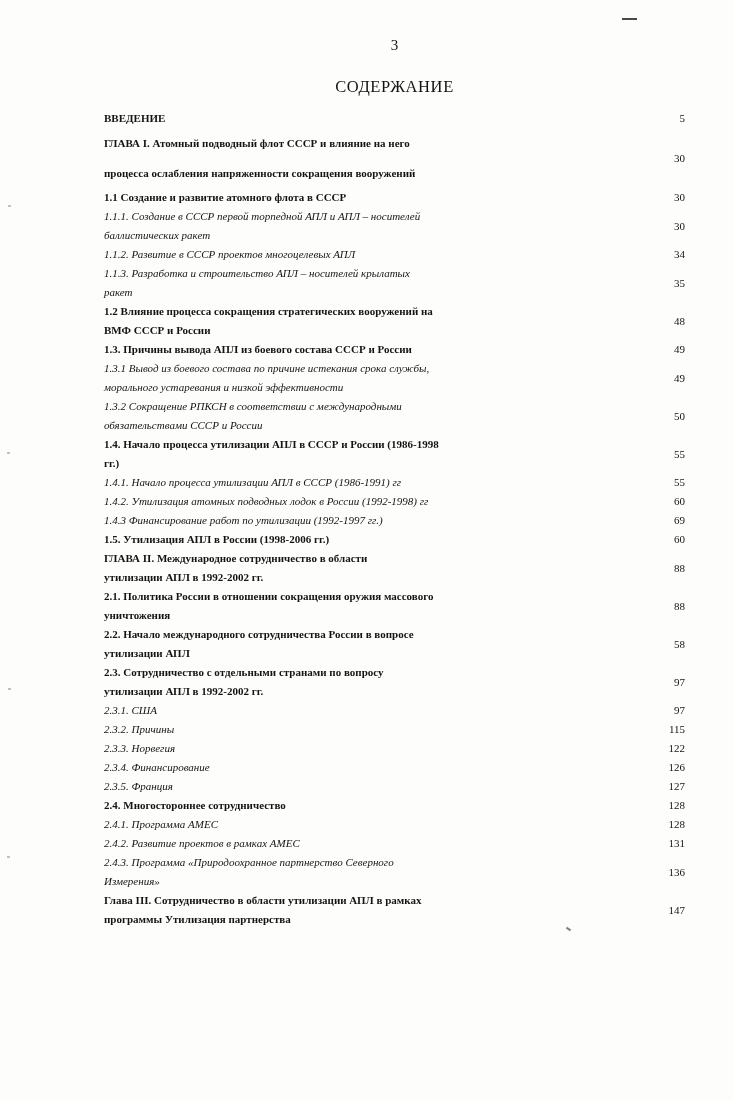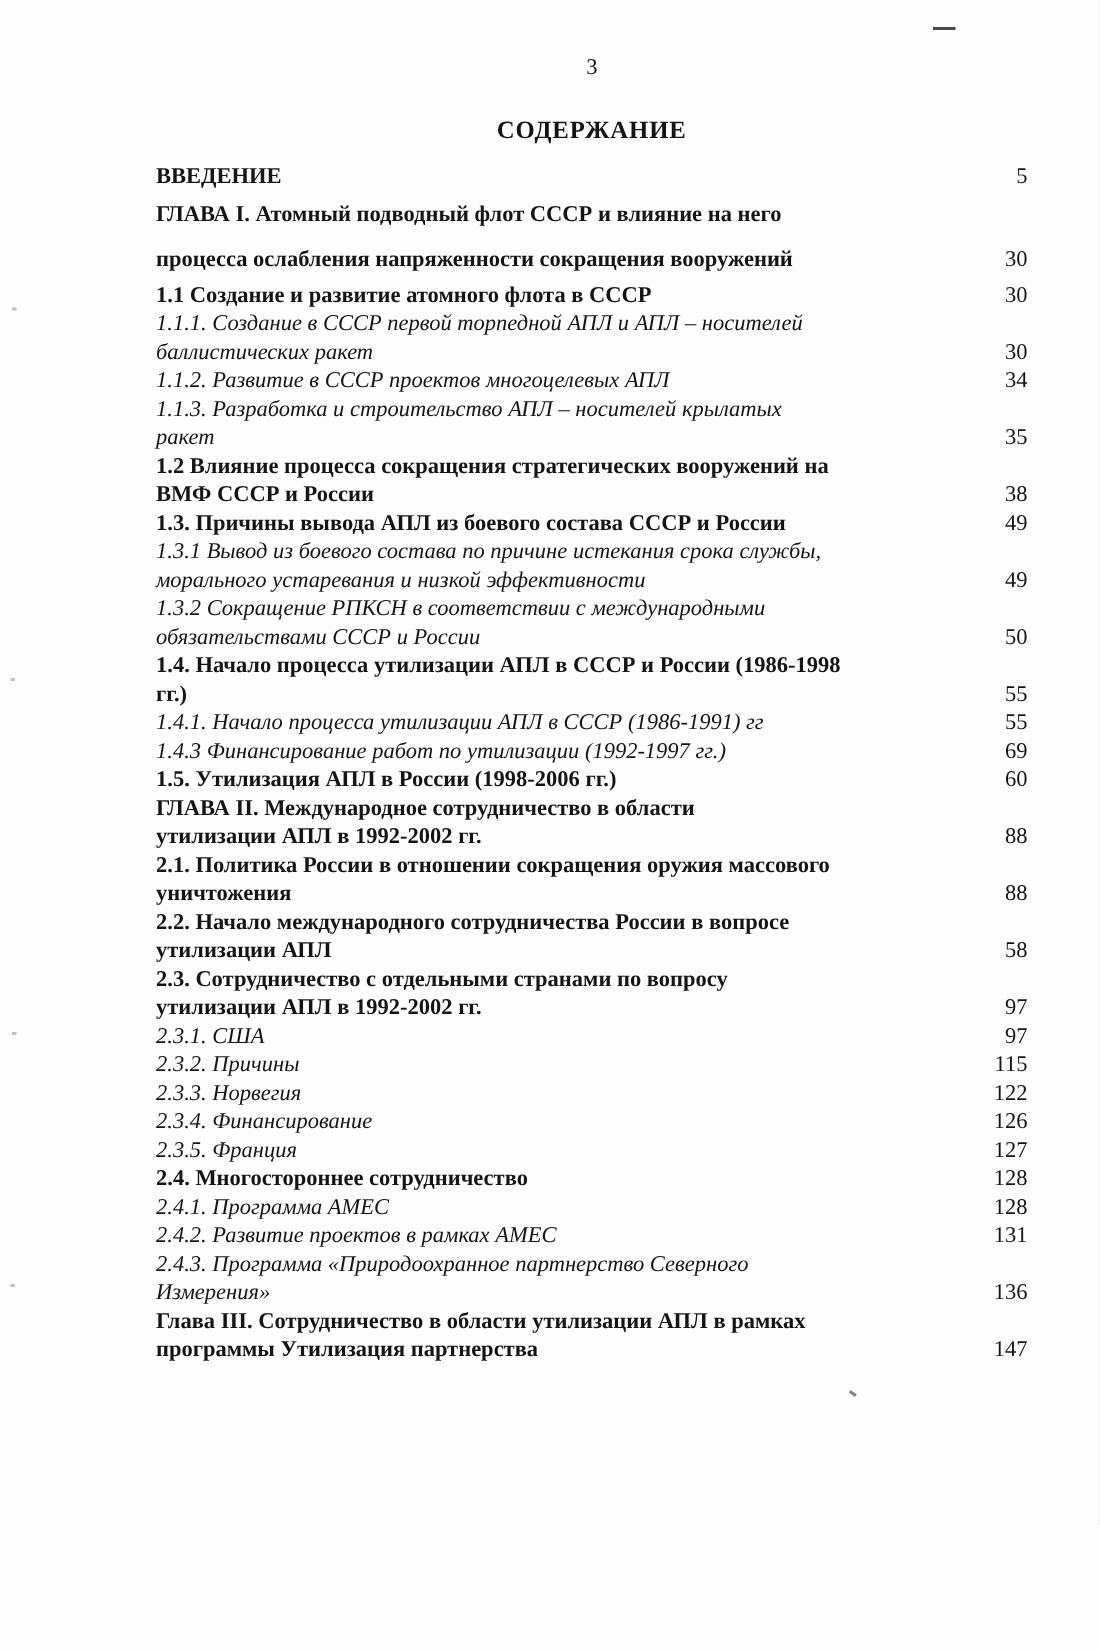--- a/index.html
+++ b/index.html
@@ -16,31 +16,31 @@
     overflow: hidden;
   }
   .page-number {
     text-align: center;
     font-size: 15px;
     line-height: 19px;
     margin-bottom: 22px;
   }
   .toc-title {
     text-align: center;
-    font-weight: bold;
+    font-weight: normal;
     font-size: 16.5px;
     line-height: 20px;
     letter-spacing: 0.6px;
     margin-bottom: 12px;
   }
   .toc { width: 100%; }
   .entry {
     display: flex;
-    align-items: flex-end;
-    font-size: 15px;
+    align-items: center;
+    font-size: 11px;
     line-height: 19px;
   }
   .entry .label {
     flex: 1;
     white-space: pre-line;
     padding-right: 8px;
   }
   .entry .pagenum {
     width: 38px;
     flex-shrink: 0;
@@ -104,21 +104,21 @@
 
     <div class="entry italic">
       <div class="label">1.1.3. Разработка и строительство АПЛ – носителей крылатых
 ракет</div>
       <div class="pagenum">35</div>
     </div>
 
     <div class="entry bold">
       <div class="label">1.2 Влияние процесса сокращения стратегических вооружений на
 ВМФ СССР и России</div>
-      <div class="pagenum">38</div>
+      <div class="pagenum">48</div>
     </div>
 
     <div class="entry bold">
       <div class="label">1.3. Причины вывода АПЛ из боевого состава СССР и России</div>
       <div class="pagenum">49</div>
     </div>
 
     <div class="entry italic">
       <div class="label">1.3.1 Вывод из боевого состава по причине истекания срока службы,
 морального устаревания и низкой эффективности</div>
@@ -136,20 +136,24 @@
       <div class="label">1.4. Начало процесса утилизации АПЛ в СССР и России (1986-1998
 гг.)</div>
       <div class="pagenum">55</div>
     </div>
 
     <div class="entry italic">
       <div class="label">1.4.1. Начало процесса утилизации АПЛ в СССР (1986-1991) гг</div>
       <div class="pagenum">55</div>
     </div>
 
+    <div class="entry italic">
+      <div class="label">1.4.2. Утилизация атомных подводных лодок в России (1992-1998) гг</div>
+      <div class="pagenum">60</div>
+    </div>
 
     <div class="entry italic">
       <div class="label">1.4.3 Финансирование работ по утилизации (1992-1997 гг.)</div>
       <div class="pagenum">69</div>
     </div>
 
     <div class="entry bold">
       <div class="label">1.5. Утилизация АПЛ в России (1998-2006 гг.)</div>
       <div class="pagenum">60</div>
     </div>

